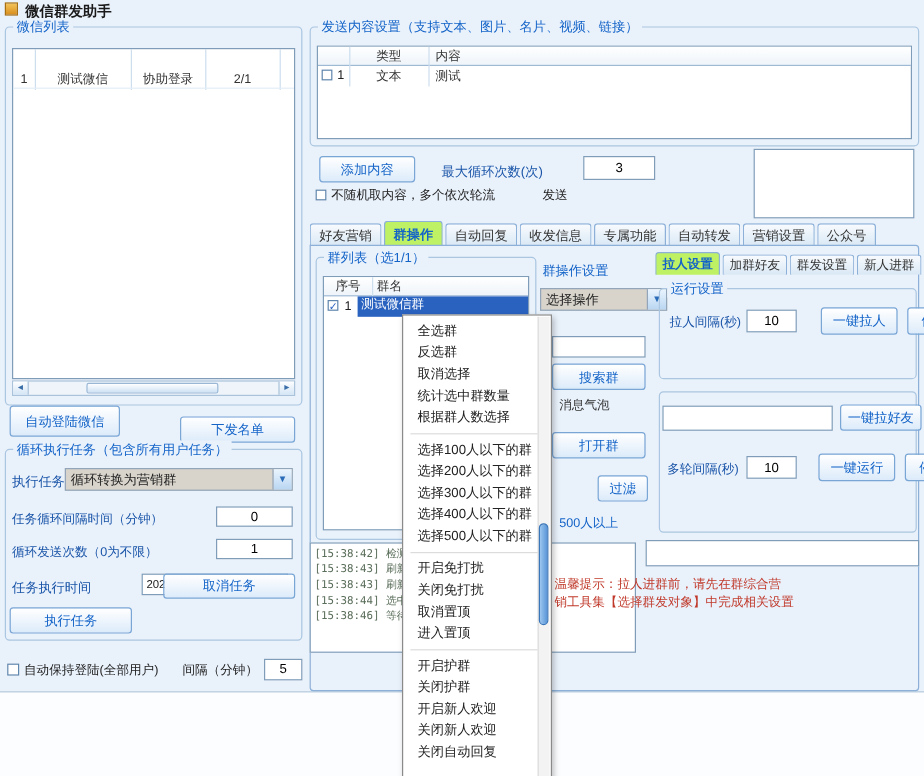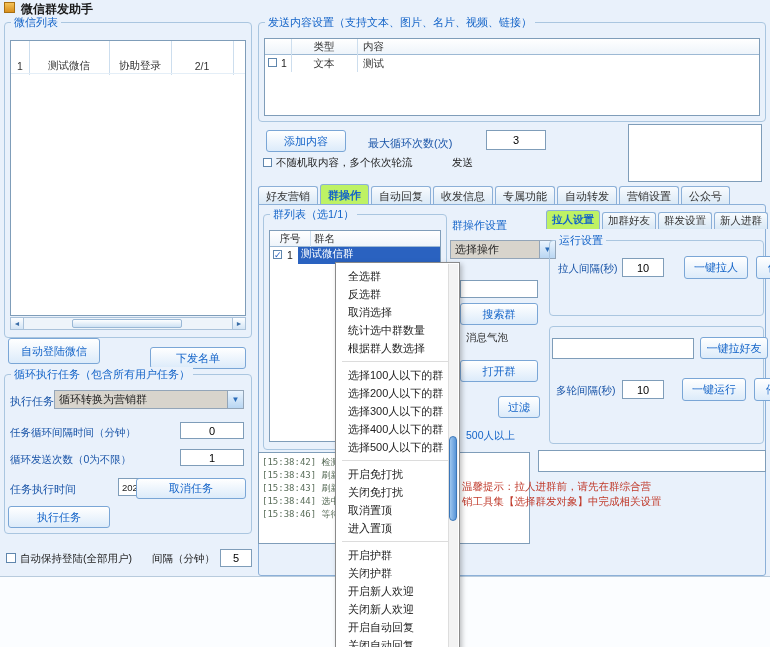--- a/index.html
+++ b/index.html
@@ -223,20 +223,19 @@
     <div class="msep"></div>
     <div class="mi">开启免打扰</div>
     <div class="mi">关闭免打扰</div>
     <div class="mi">取消置顶</div>
     <div class="mi">进入置顶</div>
     <div class="msep"></div>
     <div class="mi">开启护群</div>
     <div class="mi">关闭护群</div>
     <div class="mi">开启新人欢迎</div>
     <div class="mi">关闭新人欢迎</div>
-    <div class="mi">开启自动回复</div>
     <div class="mi">关闭自动回复</div>
 
     <div class="mtrack">
       <div class="mthumb" style="top:172px;height:85px"></div>
     </div>
   </div>
 </div>
 
 </body></html>

